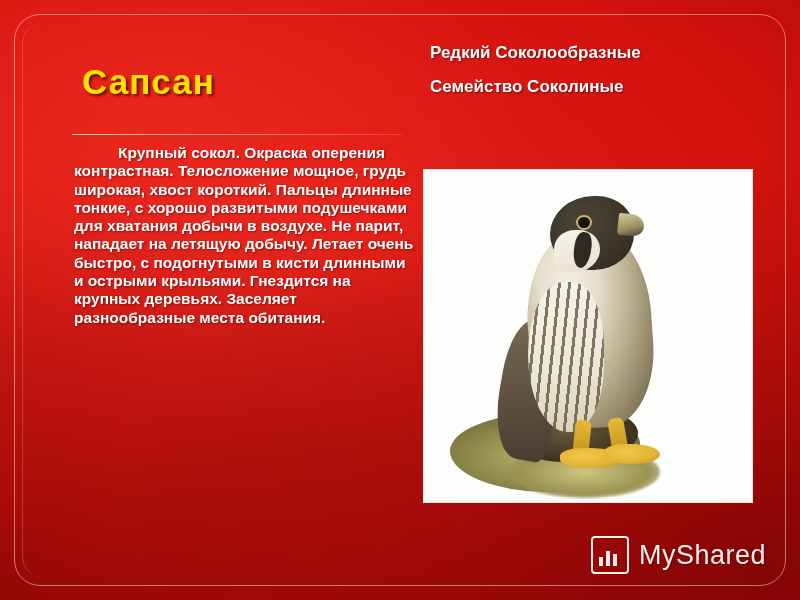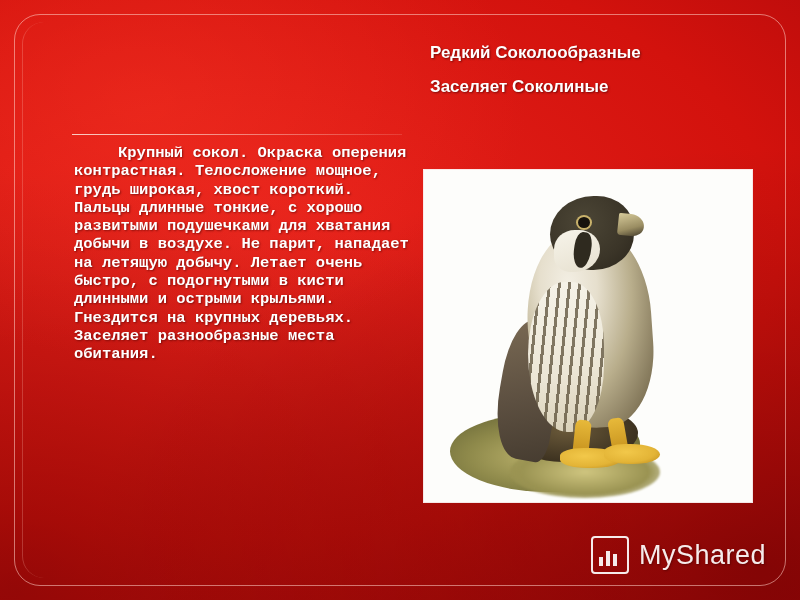--- a/index.html
+++ b/index.html
@@ -93,21 +93,20 @@
     position: absolute;
     left: 74px;
     top: 144px;
     width: 340px;
     color: #ffffff;
     font-size: 15.5px;
     font-weight: bold;
     line-height: 1.18;
     text-shadow: 1px 1px 2px rgba(70,0,0,0.55);
     z-index: 4;
-    font-family: Liberation Mono, monospace;
   }
   .body-text p {
     margin: 0 0 14px 0;
     text-indent: 44px;
     text-align: left;
   }
 
   
   .photo {
     position: absolute;
@@ -322,24 +321,25 @@
   }
 </style>
 </head>
 <body>
 
 <div class="slide">
 
   <div class="frame"></div>
   <div class="frame-inner"></div>
 
+  <div class="title">Сапсан</div>
 
   <div class="taxonomy">
     <div>Редкий Соколообразные</div>
-    <div>Заселяет Соколиные</div>
+    <div>Семейство Соколиные</div>
   </div>
 
   <div class="rule"></div>
 
   <div class="body-text">
     <p>Крупный сокол. Окраска оперения контрастная. Телосложение мощное, грудь широкая, хвост короткий. Пальцы длинные тонкие, с хорошо развитыми подушечками для хватания добычи в воздухе. Не парит, нападает на летящую добычу. Летает очень быстро, с подогнутыми в кисти длинными и острыми крыльями. Гнездится на крупных деревьях. Заселяет разнообразные места обитания.</p>
   </div>
 
   <div class="photo">
     <div class="photo-inner">

